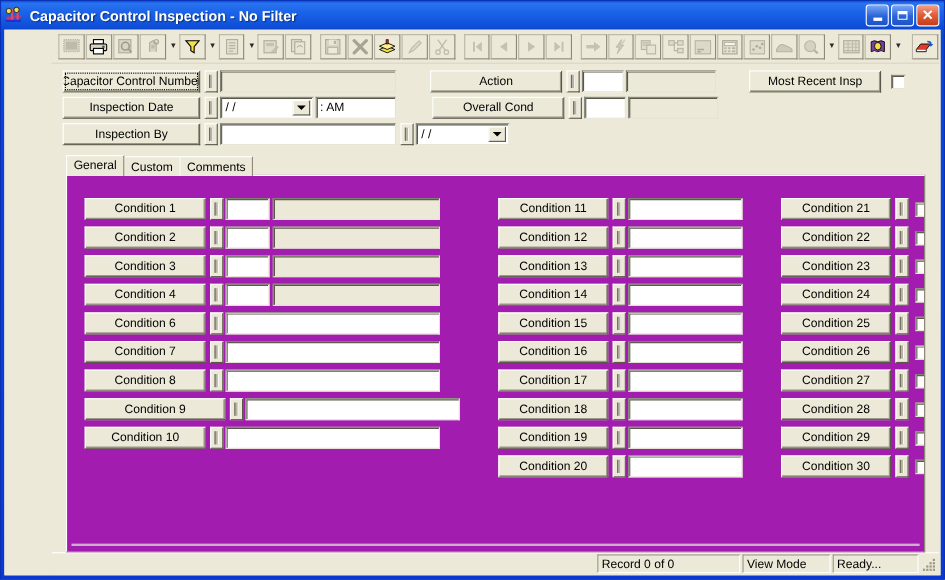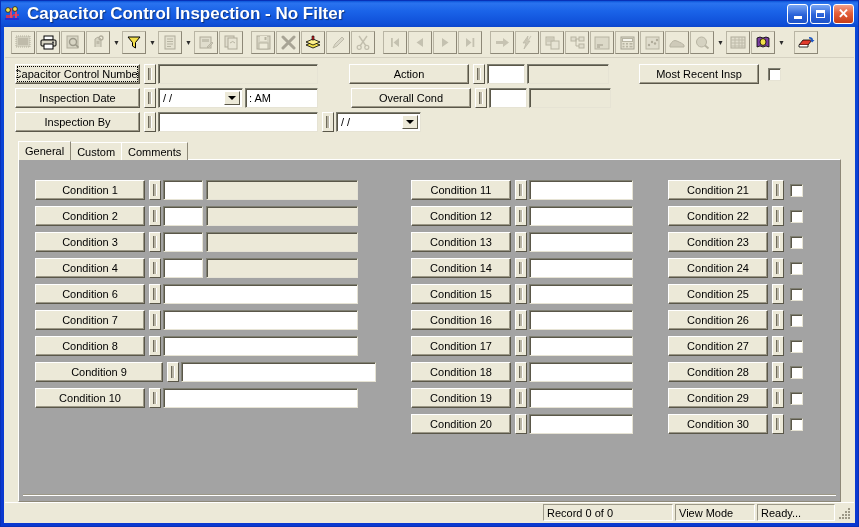--- a/index.html
+++ b/index.html
@@ -34,21 +34,21 @@
     padding-left: 3px; padding-right: 2px;
     background: linear-gradient(to bottom,
        #0b55d8 0%, #2a73ef 8%, #1a63e8 40%, #0f4fd8 88%, #0c46cc 100%);
   }
   .title-icon {
     width: 18px; height: 18px; margin-right: 5px;
     position: relative; flex: 0 0 18px;
   }
   .title-text {
     color: #ffffff;
-    font-size: 17px; font-weight: bold;
+    font-size: 13px; font-weight: bold;
     text-shadow: 1px 1px 1px rgba(0,0,0,0.45);
     white-space: nowrap;
     flex: 1 1 auto;
     overflow: hidden;
   }
   .title-text .sub { font-weight: bold; }
   .caption-buttons { display: flex; gap: 2px; align-items: center; margin-right: 2px; }
   .cbtn {
     width: 21px; height: 20px;
     border: 1px solid #ffffff;
@@ -65,20 +65,21 @@
 
   
   .client {
     position: relative; z-index: 2;
     flex: 1 1 auto;
     margin: 0 3px 3px 3px;
     background: #ece9d8;
     border: 1px solid #ece9d8;
     display: flex; flex-direction: column;
     overflow: hidden;
+    padding-left: 42px;
   }
 
   
   .toolbar {
     height: 30px; flex: 0 0 30px;
     background: #ece9d8;
     display: flex; align-items: center;
     padding-left: 6px;
     border-bottom: 1px solid #d6d2c2;
   }
@@ -212,21 +213,21 @@
   .tab.active {
     height: 19px;
     font-weight: normal;
     background: #ece9d8;
     position: relative; z-index: 4;
   }
   .tabpanel {
     position: relative;
     margin: 0 13px 0 13px;
     flex: 1 1 auto;
-    background: #a3a3a3;
+    background: #a21caf;
     border: 1px solid #ffffff;
     border-right-color: #8d8877; border-bottom-color: #8d8877;
     margin-top: -1px;
     overflow: hidden;
   }
 
   
   .cols {
     display: flex;
     padding: 20px 0 0 16px;

